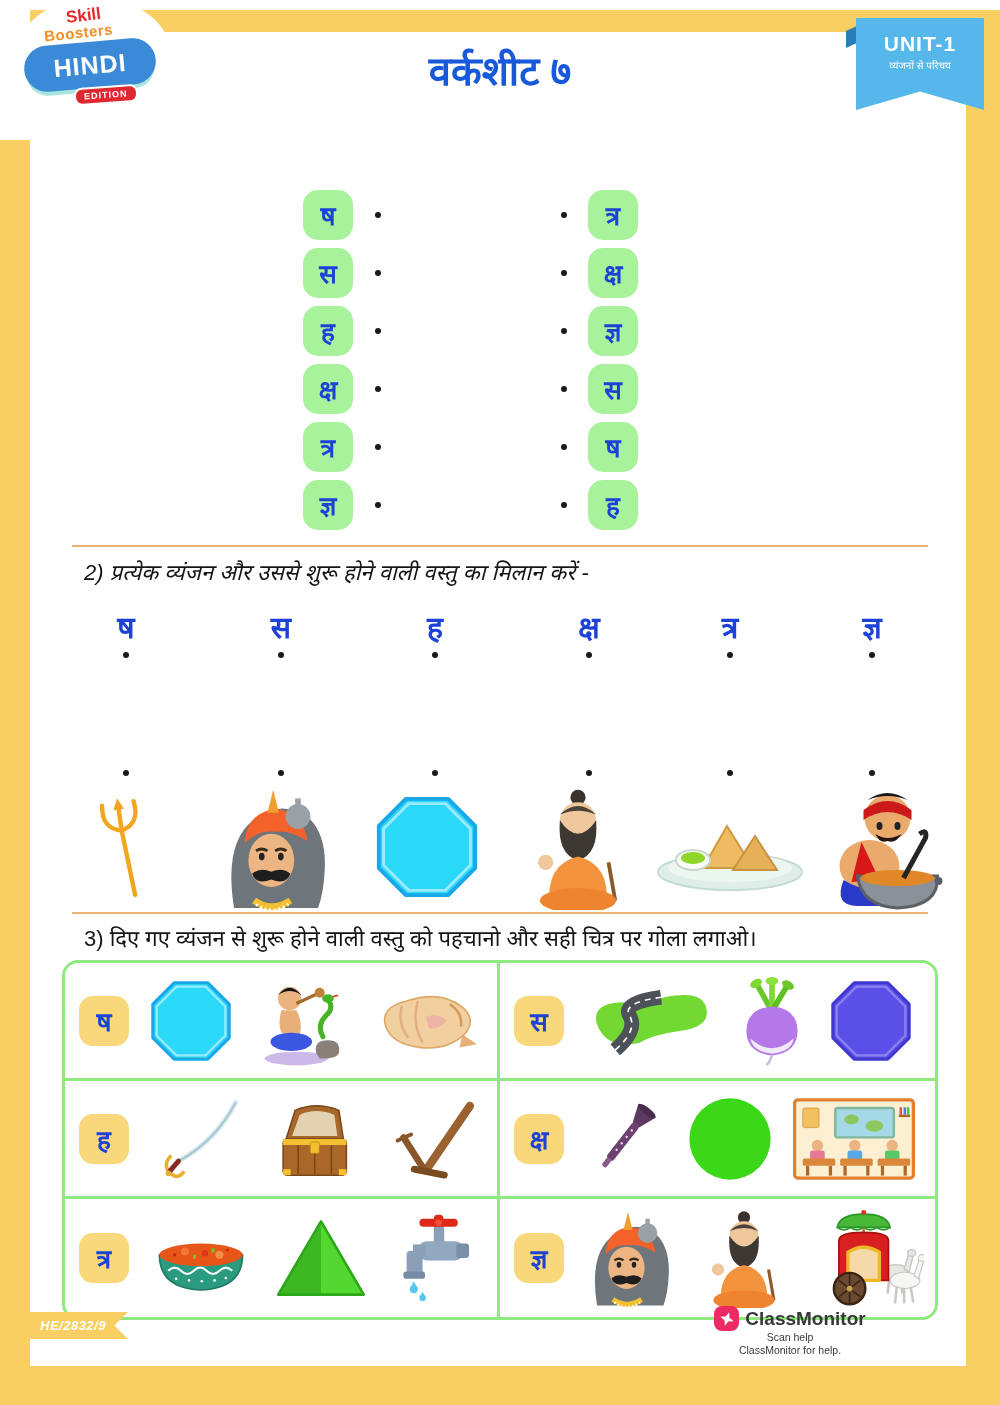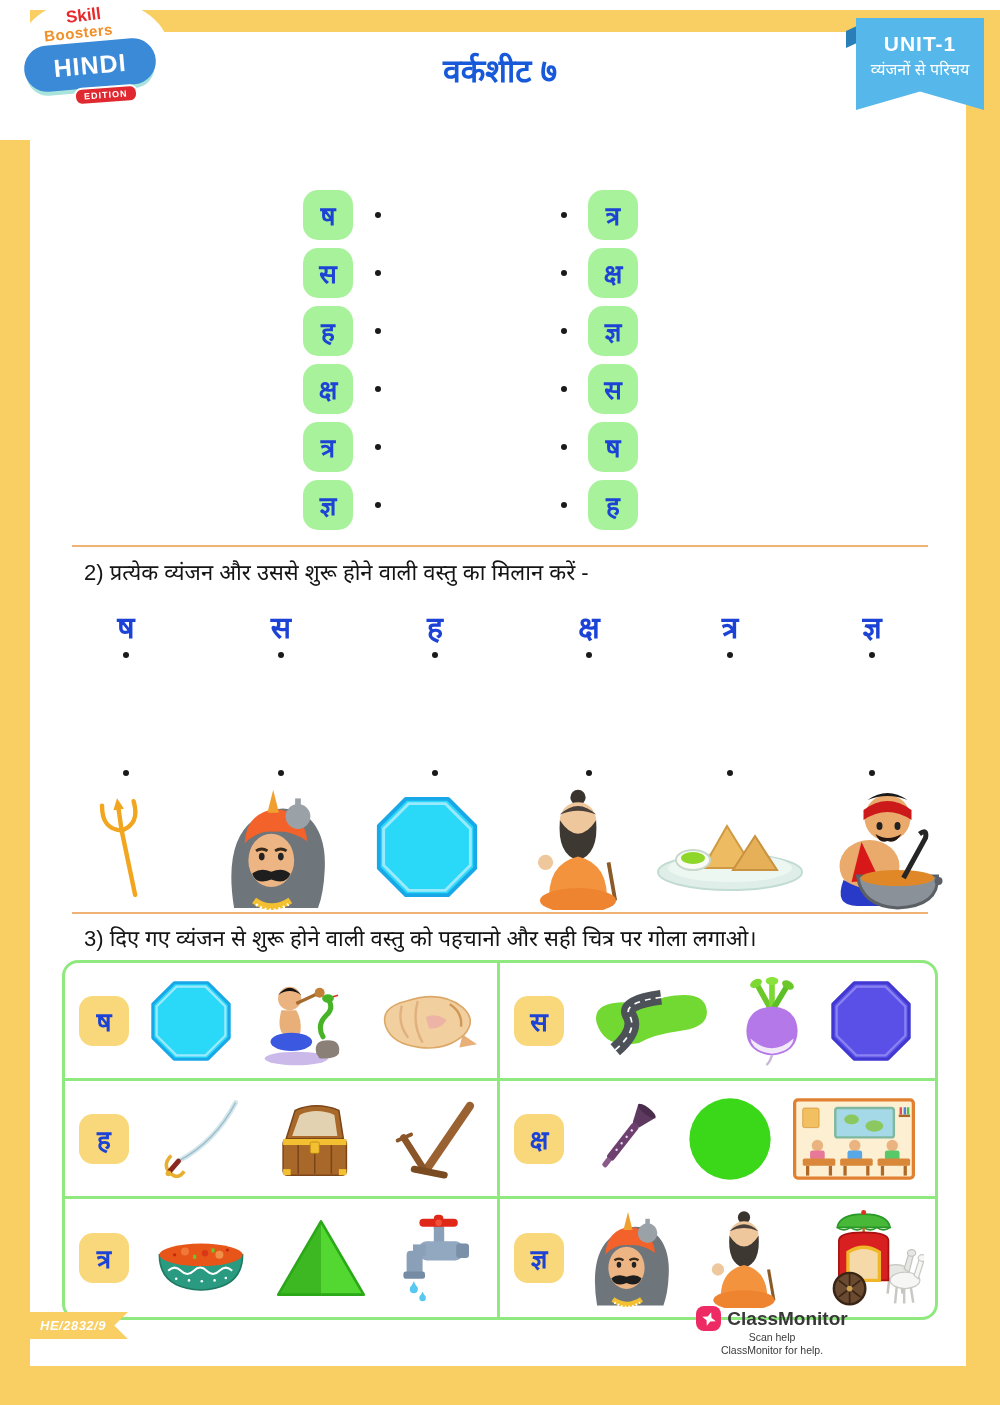--- a/index.html
+++ b/index.html
@@ -25,26 +25,26 @@
              box-shadow:0 6px 0 -2px #A8E4DC;}
   .logo-hindi{color:#fff;font-weight:bold;font-size:25px;letter-spacing:1px;}
   .logo-edition{position:absolute;left:52px;top:84px;background:#E02830;color:#fff;font-weight:bold;font-size:9px;
                 padding:2px 8px;border-radius:8px;border:2px solid #fff;transform:rotate(-4deg);letter-spacing:1px;}
 
   
   .unit-ribbon{position:absolute;left:856px;top:18px;width:128px;height:92px;background:#55B7EA;z-index:5;
                clip-path:polygon(0 0,100% 0,100% 100%,50% 80%,0 100%);text-align:center;color:#fff;}
   .unit-fold{position:absolute;left:846px;top:28px;width:13px;height:17px;background:#2B7FB8;transform:skewY(-24deg);z-index:4;}
   .unit-line1{font-weight:bold;font-size:21px;margin-top:14px;letter-spacing:1px;}
-  .unit-line2{font-size:16px;margin-top:2px;}
+  .unit-line2{font-size:10px;margin-top:2px;}
 
   
   .title{position:absolute;left:300px;top:48px;width:400px;text-align:center;color:#1759D8;font-weight:bold;z-index:3;}
   .title-l1{font-size:36px;line-height:46px;}
-  .title-l2{font-size:32px;line-height:46px;}
+  .title-l2{font-size:40px;line-height:46px;}
 
   .heading{position:absolute;left:84px;color:#141414;font-size:22px;font-weight:500;}
 
   
   .col-boxes{position:absolute;display:flex;flex-direction:column;gap:8px;}
   .gbox{width:50px;height:50px;background:#A9F29C;border-radius:15px;display:flex;align-items:center;justify-content:center;
         color:#1C43D6;font-size:26px;font-weight:bold;}
   .dot{position:absolute;width:6px;height:6px;border-radius:50%;background:#1A1A1A;}
 
   .divider{position:absolute;left:72px;width:856px;height:2px;background:#EFB274;}
@@ -61,21 +61,21 @@
   .s3cell.bb{border-bottom:3px solid #8FE97E;}
   .lbox{width:50px;height:50px;background:#F8D87B;border-radius:14px;display:flex;align-items:center;justify-content:center;
         color:#1C43D6;font-size:26px;font-weight:bold;flex:none;}
   .pics{flex:1;display:flex;justify-content:space-evenly;align-items:center;}
   .pics > div{display:flex;align-items:center;justify-content:center;}
 
   
   .code-ribbon{position:absolute;left:30px;top:1312px;width:98px;height:27px;background:#F9CE63;color:#fff;
                font-size:13px;font-weight:bold;font-style:italic;line-height:27px;padding-left:10px;box-sizing:border-box;
                clip-path:polygon(0 0,100% 0,86% 50%,100% 100%,0 100%);letter-spacing:.5px;}
-  .cm-block{position:absolute;left:684px;top:1306px;width:176px;text-align:center;color:#3A3A3A;}
+  .cm-block{position:absolute;left:702px;top:1306px;width:176px;text-align:center;color:#3A3A3A;}
   .cm-row{display:flex;align-items:center;justify-content:center;gap:6px;}
   .cm-logo{width:25px;height:25px;background:#ED2A63;border-radius:8px;display:flex;align-items:center;justify-content:center;}
   .cm-name{font-size:19px;font-weight:bold;color:#383838;}
   .cm-small{font-size:10.5px;color:#3A3A3A;line-height:13px;}
   .hiddefs{position:absolute;width:0;height:0;overflow:hidden;}
 </style>
 </head>
 <body>
 
 <svg class="hiddefs" xmlns="http://www.w3.org/2000/svg" aria-hidden="true">
@@ -379,21 +379,21 @@
   <div class="dot" style="left:375px;top:502px;"></div>
   <div class="dot" style="left:561px;top:212px;"></div>
   <div class="dot" style="left:561px;top:270px;"></div>
   <div class="dot" style="left:561px;top:328px;"></div>
   <div class="dot" style="left:561px;top:386px;"></div>
   <div class="dot" style="left:561px;top:444px;"></div>
   <div class="dot" style="left:561px;top:502px;"></div>
 
   <div class="divider" style="top:545px;"></div>
 
-  <div class="heading" style="top:556px;">2) प्रत्येक व्यंजन और उससे शुरू होने वाली वस्तु का मिलान करें -</div>
+  <div class="heading" style="top:556px;font-style:italic;">2) प्रत्येक व्यंजन और उससे शुरू होने वाली वस्तु का मिलान करें -</div>
 
   <div class="s2letter" style="left:86px;top:606px;">ष</div>
   <div class="s2letter" style="left:241px;top:606px;">स</div>
   <div class="s2letter" style="left:395px;top:606px;">ह</div>
   <div class="s2letter" style="left:549px;top:606px;">क्ष</div>
   <div class="s2letter" style="left:690px;top:606px;">त्र</div>
   <div class="s2letter" style="left:832px;top:606px;">ज्ञ</div>
 
   <div class="dot" style="left:123px;top:652px;"></div>
   <div class="dot" style="left:278px;top:652px;"></div>

